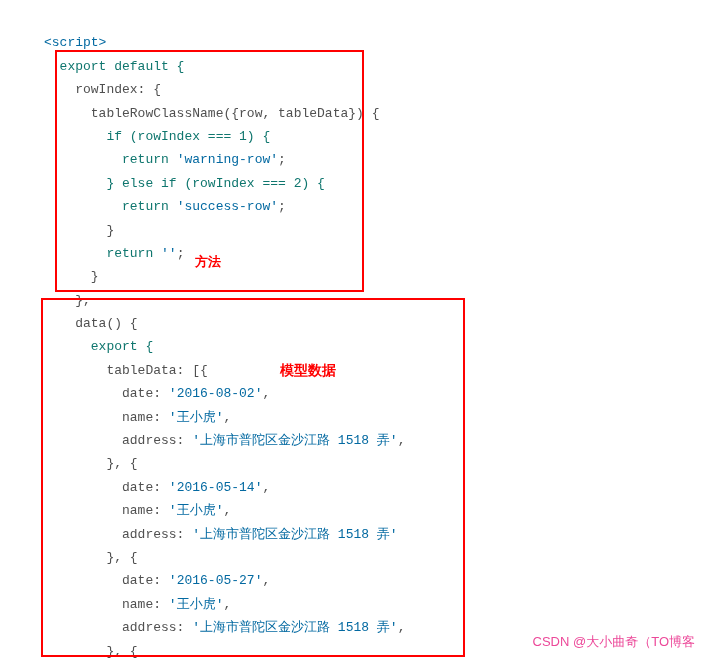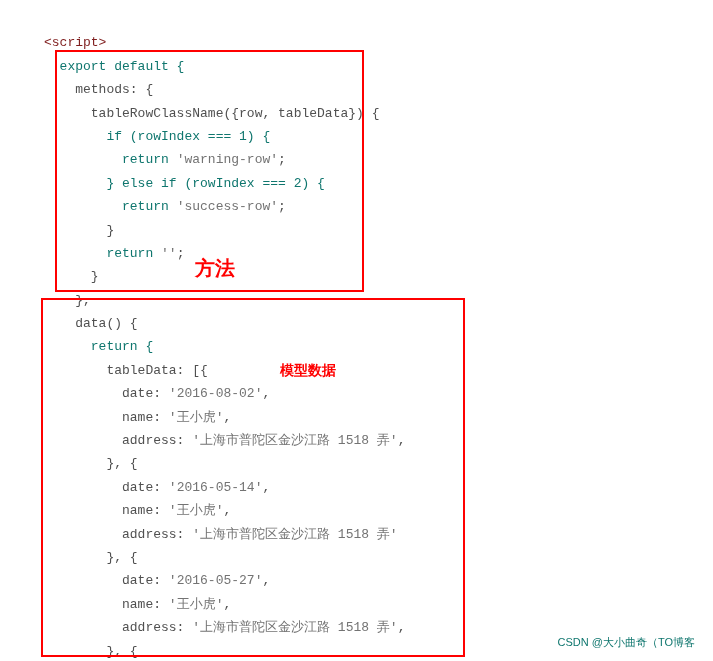--- a/index.html
+++ b/index.html
@@ -15,22 +15,22 @@
     overflow: hidden;
     position: relative;
   }
   .code-area {
     padding: 8px 0 0 44px;
     white-space: pre;
     position: relative;
   }
   .kw-blue { color: #0f766e; }
   .text-default { color: #505050; }
-  .str-blue { color: #737373; text-align: center; }
-  .gray { color: #7f1d1d; }
+  .str-blue { color: #0369a1; text-align: center; }
+  .gray { color: #0369a1; }
   .red-box-1 {
     position: absolute;
     border: 2px solid #ff0000;
     left: 55px;
     top: 50px;
     width: 305px;
     height: 238px;
     pointer-events: none;
   }
   .red-box-2 {
@@ -40,60 +40,60 @@
     top: 298px;
     width: 420px;
     height: 355px;
     pointer-events: none;
   }
   .label-1 {
     position: absolute;
     color: #ff0000;
     font-family: 'Microsoft YaHei', sans-serif;
     font-weight: bold;
-    font-size: 20px;
+    font-size: 13px;
     left: 195px;
     top: 250px;
   }
   .label-2 {
     position: absolute;
     color: #ff0000;
     font-family: 'Microsoft YaHei', sans-serif;
     font-weight: bold;
     font-size: 14px;
     left: 280px;
     top: 358px;
   }
   .watermark {
     position: absolute;
     right: 18px;
     bottom: 8px;
-    color: #0f766e;
+    color: #ec4899;
     font-family: 'Microsoft YaHei', sans-serif;
-    font-size: 11px;
+    font-size: 13px;
   }
 </style>
 </head>
 <body>
 
 <div class="code-area">
 <span class="gray">&lt;script&gt;</span>
 <span class="kw-blue">  export default {</span>
-<span class="text-default">    methods: {</span>
+<span class="text-default">    rowIndex: {</span>
 <span class="text-default">      tableRowClassName({row, tableData}) {</span>
 <span class="kw-blue">        if (rowIndex === 1) {</span>
 <span><span class="kw-blue">          return </span><span class="str-blue">'warning-row'</span><span class="text-default">;</span></span>
 <span class="kw-blue">        } else if (rowIndex === 2) {</span>
 <span><span class="kw-blue">          return </span><span class="str-blue">'success-row'</span><span class="text-default">;</span></span>
 <span class="text-default">        }</span>
 <span><span class="kw-blue">        return </span><span class="str-blue">''</span><span class="text-default">;</span></span>
 <span class="text-default">      }</span>
 <span class="text-default">    },</span>
 <span class="text-default">    data() {</span>
-<span class="kw-blue">      return {</span>
+<span class="kw-blue">      export {</span>
 <span class="text-default">        tableData: [{</span>
 <span><span class="text-default">          date: </span><span class="str-blue">'2016-08-02'</span><span class="text-default">,</span></span>
 <span><span class="text-default">          name: </span><span class="str-blue">'王小虎'</span><span class="text-default">,</span></span>
 <span><span class="text-default">          address: </span><span class="str-blue">'上海市普陀区金沙江路 1518 弄'</span><span class="text-default">,</span></span>
 <span class="text-default">        }, {</span>
 <span><span class="text-default">          date: </span><span class="str-blue">'2016-05-14'</span><span class="text-default">,</span></span>
 <span><span class="text-default">          name: </span><span class="str-blue">'王小虎'</span><span class="text-default">,</span></span>
 <span><span class="text-default">          address: </span><span class="str-blue">'上海市普陀区金沙江路 1518 弄'</span></span>
 <span class="text-default">        }, {</span>
 <span><span class="text-default">          date: </span><span class="str-blue">'2016-05-27'</span><span class="text-default">,</span></span>

